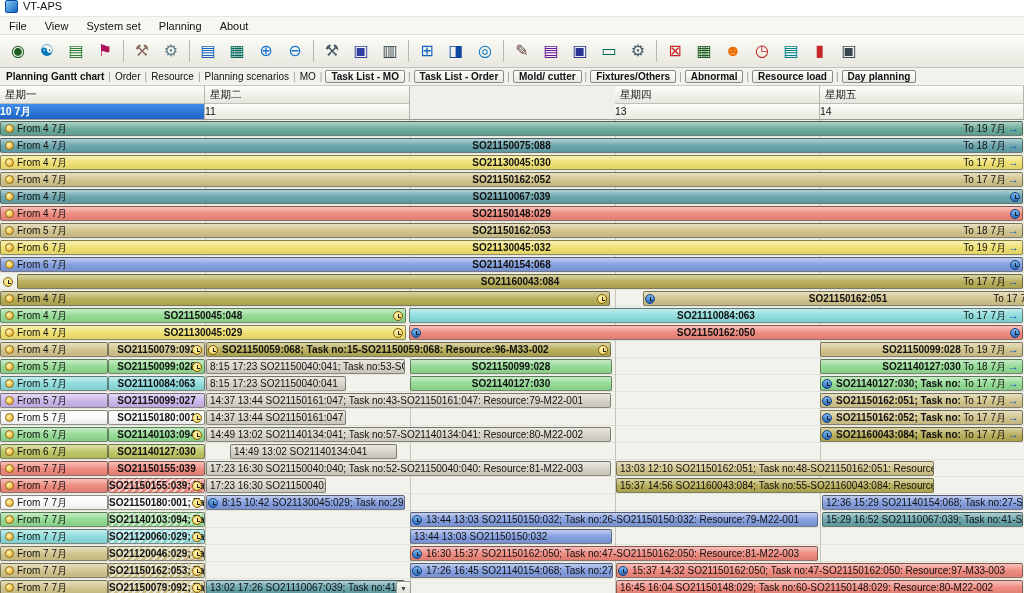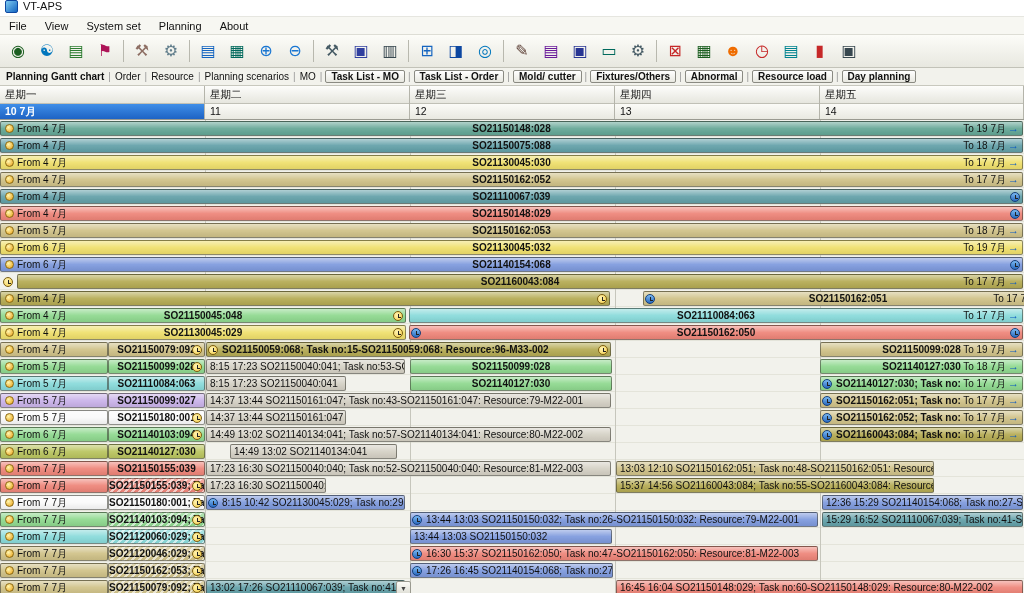--- a/index.html
+++ b/index.html
@@ -23,21 +23,21 @@
   .tab{padding:0 3px;cursor:default;}
   .tab.active{font-weight:bold;}
   .tab.boxed{border:1px solid #8a8a82;background:linear-gradient(#ffffff,#e8e8e0);
     border-radius:2px;padding:0 5px;margin:0 2px;font-weight:bold;}
   .tab-sep{color:#999;padding:0 1px;}
   
   .gantt-header{position:relative;height:33px;border-bottom:1px solid #9a9a90;background:#f0f0ea;}
   .day-col{position:absolute;top:0;height:33px;box-sizing:border-box;border-right:1px solid #b4b4aa;}
   .day-name{height:17px;line-height:17px;padding-left:5px;font-size:10.5px;
     background:linear-gradient(#fdfdfb,#e6e6de);border-bottom:1px solid #c0c0b6;overflow:hidden;}
-  .day-date{height:15px;line-height:15px;padding-left:5px;font-size:10.5px;
+  .day-date{height:15px;line-height:15px;font-size:10.5px;
     background:linear-gradient(#fbfbf7,#e9e9e1);overflow:hidden;}
   .day-date.sel{background:linear-gradient(#3f8ee8,#1e63c4);color:#fff;font-weight:bold;}
   
   .chart{position:relative;width:1024px;height:477px;background:#f2f2ec;overflow:hidden;
     background-image:repeating-linear-gradient(transparent 0 16px,#e4e4da 16px 17px);}
   .vline{position:absolute;top:0;bottom:0;width:1px;background:#c6c6bc;}
   .grow{position:absolute;left:0;width:1024px;height:17px;z-index:1;}
   .bar{position:absolute;top:1px;height:15px;box-sizing:border-box;border:1px solid rgba(55,55,45,.55);
     border-radius:2px;display:flex;align-items:center;overflow:hidden;cursor:default;
     background-image:linear-gradient(rgba(255,255,255,.5),rgba(255,255,255,.08) 50%,rgba(0,0,0,.06));}
@@ -202,24 +202,20 @@
 
 <div class="gantt-header">
     <div class="day-col" style="left: 0px; width: 205px;">
       <div class="day-name">星期一</div>
       <div class="day-date sel">10 7月</div>
     </div>
     <div class="day-col" style="left: 205px; width: 205px;">
       <div class="day-name">星期二</div>
       <div class="day-date">11</div>
     </div>
-    <div class="day-col" style="left: 410px; width: 205px;">
-      <div class="day-name">星期三</div>
-      <div class="day-date">12</div>
-    </div>
     <div class="day-col" style="left: 615px; width: 205px;">
       <div class="day-name">星期四</div>
       <div class="day-date">13</div>
     </div>
     <div class="day-col" style="left: 820px; width: 204px;">
       <div class="day-name">星期五</div>
       <div class="day-date">14</div>
     </div>
   </div>
 
@@ -230,21 +226,20 @@
 <div class="vline" style="left: 205px;"></div>
     <div class="vline" style="left: 410px;"></div>
     <div class="vline" style="left: 615px;"></div>
     <div class="vline" style="left: 820px;"></div>
     <div class="grow" style="top: 0px;">
       <div class="bar" style="left: 0px; width: 1023px; background-color: rgb(99, 166, 149);">
         <span class="blbl from">
           <span class="ic sun"></span>
           <span>From 4 7月</span>
         </span>
-        <span class="btxt b ac">SO21150148:028</span>
         <span class="blbl to">
           <span>To 19 7月</span>
           <span class="arr">→</span>
         </span>
       </div>
     </div>
     <div class="grow" style="top: 17px;">
       <div class="bar" style="left: 0px; width: 1023px; background-color: rgb(98, 160, 168);">
         <span class="blbl from">
           <span class="ic sun"></span>
@@ -668,20 +663,24 @@
         </span>
       </div>
       <div class="bar hatch" style="left: 108px; width: 97px; background-color: rgb(207, 193, 135);">
         <span class="btxt b ac">SO21150162:053; Task n...</span>
         <span class="ic cy rt"></span>
       </div>
       <div class="bar" style="left: 410px; width: 203px; background-color: rgb(125, 153, 221);">
         <span class="ic cb"></span>
         <span class="btxt al">17:26 16:45 SO21140154:068; Task no:27-SO21140154:068: Resource:80-M22-002</span>
       </div>
+      <div class="bar" style="left: 616px; width: 407px; background-color: rgb(238, 132, 120);">
+        <span class="ic cb"></span>
+        <span class="btxt al">15:37 14:32 SO21150162:050; Task no:47-SO21150162:050: Resource:97-M33-003</span>
+      </div>
     </div>
     <div class="grow" style="top: 459px;">
       <div class="bar" style="left: 0px; width: 108px; background-color: rgb(207, 193, 135);">
         <span class="blbl from">
           <span class="ic sun"></span>
           <span>From 7 7月</span>
         </span>
       </div>
       <div class="bar hatch" style="left: 108px; width: 97px; background-color: rgb(207, 193, 135);">
         <span class="btxt b ac">SO21150079:092; Task n...</span>

